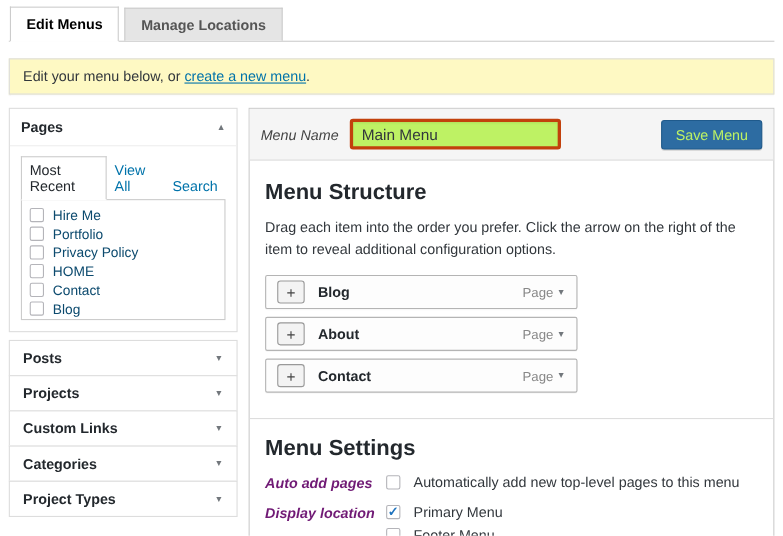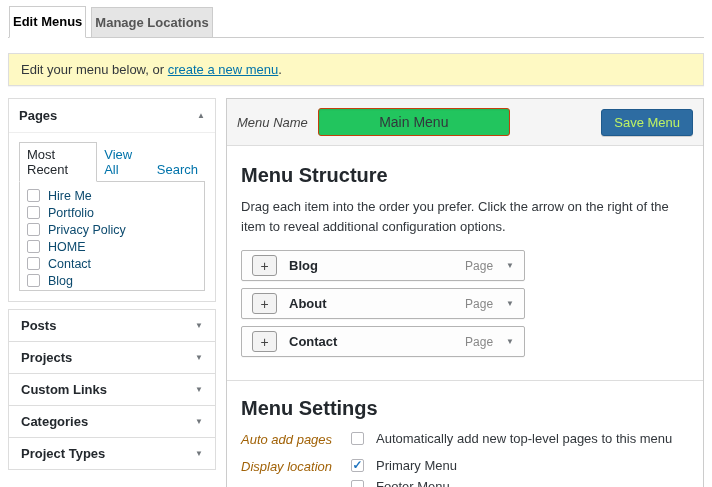--- a/index.html
+++ b/index.html
@@ -11,21 +11,21 @@
     padding: 6px 8px 0 8px;
     font-size: 13px;
   }
   a { cursor: pointer; }
 
   
   .nav-tabs { display: flex; align-items: flex-end; gap: 5px; border-bottom: 1px solid #ccc; padding-left: 1px; }
   .nav-tab {
     display: inline-block; font-size: 13px; font-weight: bold; color: #555;
     background: #e5e5e5; border: 1px solid #ccc; border-bottom: none;
-    padding: 7px 3px; text-decoration: none;
+    padding: 7px 14px; text-decoration: none;
   }
   .nav-tab.active {
     background: #fff; color: #000; margin-bottom: -1px; border-bottom: 1px solid #fff;
     padding-bottom: 8px; position: relative; z-index: 2;
   }
 
   
   .subheader {
     margin: 15px 0 12px 0; background: #fef9c3; border: 1px solid #ddd;
     box-shadow: 0 1px 1px rgba(0,0,0,.04); padding: 8px 12px; font-size: 13px; color: #32373c;
@@ -84,25 +84,24 @@
   .acc-item:first-child { margin-top: 0; }
 
   
   .right-col { flex: 1; border: 1px solid #ccc; background: #fff; display: flex; flex-direction: column; }
   .menu-header {
     background: #f5f5f5; border-bottom: 1px solid #ddd; padding: 9px 10px;
     display: flex; align-items: center; gap: 10px;
   }
   .menu-name-label { font-style: italic; font-size: 13px; color: #444; flex: none; }
   .menu-name-input {
-    width: 192px; height: 28px; border: 1px solid #c2410c; border-radius: 3px;
-    padding: 3px 8px; font-size: 14px; color: #32373c; background: #22c55e;
+    width: 192px; height: 28px; border: 3px solid #c2410c; border-radius: 3px;
+    padding: 3px 8px; font-size: 14px; color: #32373c; background: #bef264;
     box-shadow: inset 0 1px 2px rgba(0,0,0,.07);
     font-family: "Liberation Sans", sans-serif;
-    text-align: center;
   }
   .button-primary {
     margin-left: auto; background: #2d6ca2; border: 1px solid #1f5a8c; border-radius: 3px;
     color: #bef264; font-size: 13px; padding: 5px 12px; cursor: pointer;
     box-shadow: 0 1px 0 rgba(0,0,0,.15);
     font-family: "Liberation Sans", sans-serif;
   }
 
   .menu-body { flex: 1; }
   .structure-section { padding: 14px 14px 4px 14px; }
@@ -113,26 +112,26 @@
     width: 284px; height: 31px; background: #fdfdfd; border: 1px solid #b4b4b4; border-radius: 2px;
     display: flex; align-items: center; padding: 0 10px; margin: 0 0 7px 0; cursor: move;
     box-shadow: 0 1px 0 rgba(0,0,0,.03);
   }
   .plus-btn {
     width: 25px; height: 21px; flex: none; background: #f3f3f3; border: 1px solid #999;
     border-radius: 3px; display: flex; align-items: center; justify-content: center;
     font-size: 14px; color: #444; cursor: pointer; font-family: "Liberation Sans", sans-serif;
   }
   .mi-label { font-weight: bold; font-size: 13px; margin-left: 12px; }
-  .mi-right { margin-left: auto; display: flex; align-items: center; gap: 13px; }
+  .mi-right { margin-left: auto; display: flex; align-items: center; gap: 3px; }
   .mi-type { font-size: 12px; color: #888; }
 
   .settings-section { border-top: 1px solid #ddd; margin-top: 12px; padding: 12px 14px 10px 14px; }
   .setting-row { display: flex; margin: 11px 0; font-size: 13px; }
-  .setting-label { width: 110px; flex: none; font-style: italic; color: #a16207; padding-top: 1px; }
+  .setting-label { width: 110px; flex: none; font-style: italic; color: #701a75; padding-top: 1px; font-weight: bold; }
   .setting-ctrl { display: flex; flex-direction: column; gap: 6px; }
   .ctrl-row { display: flex; align-items: center; gap: 12px; color: #32373c; }
 </style>
 </head>
 <body>
 
 <div>
 
   <div class="nav-tabs">
     <a class="nav-tab active">Edit Menus</a>

